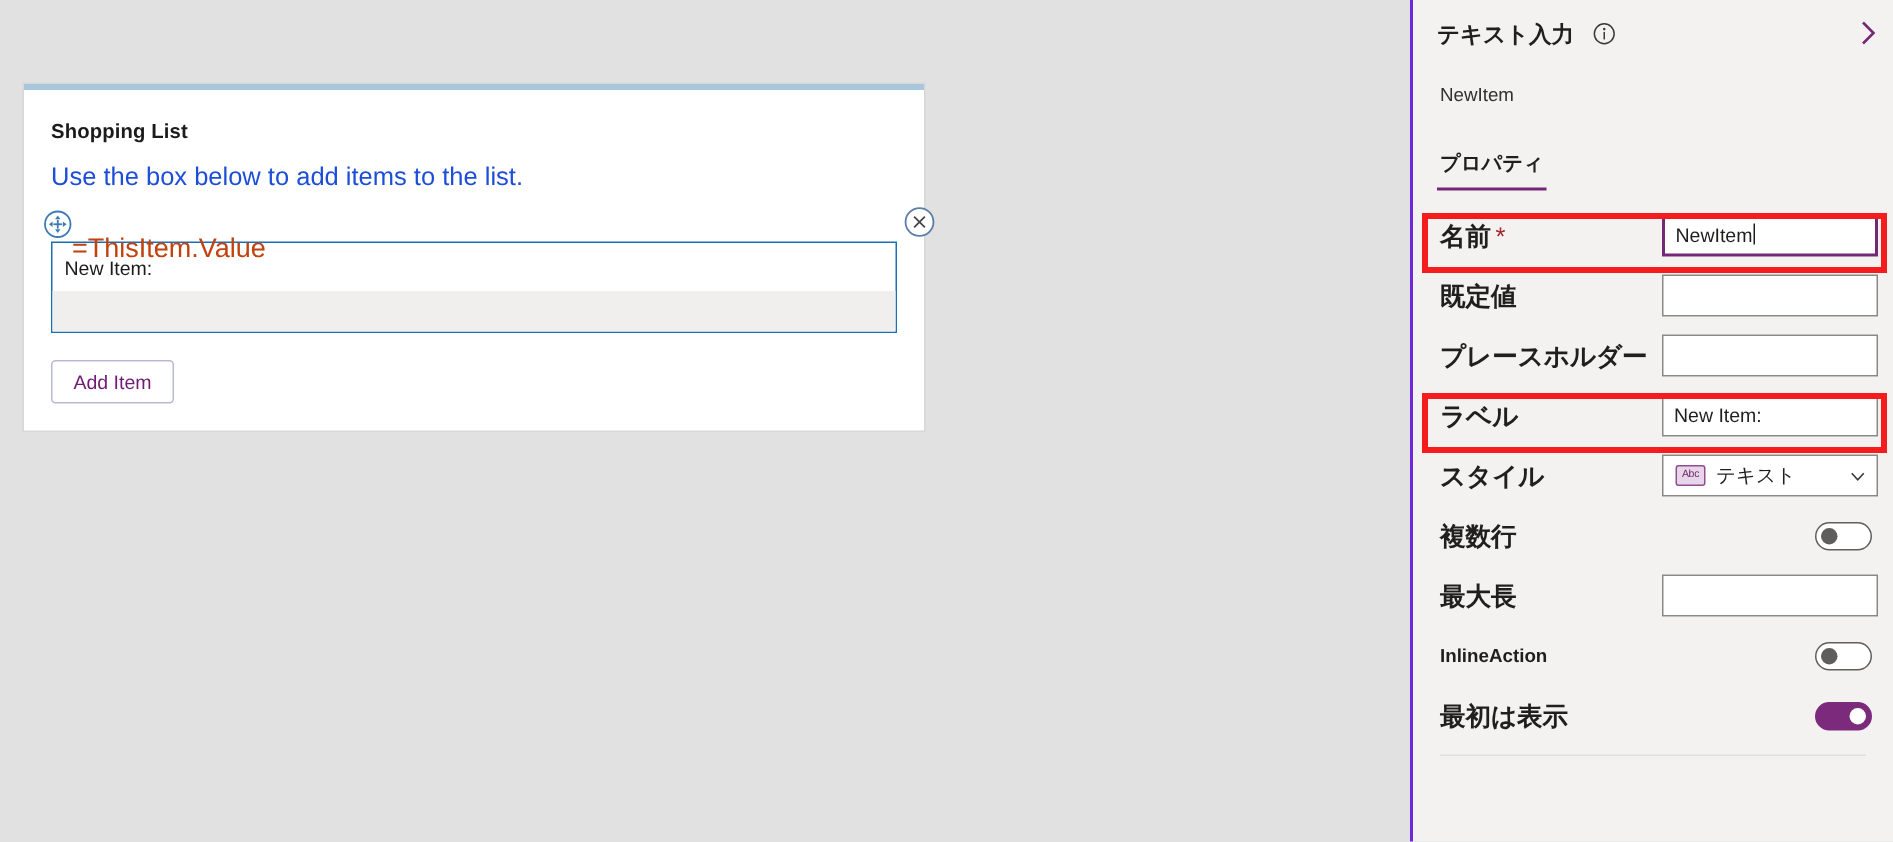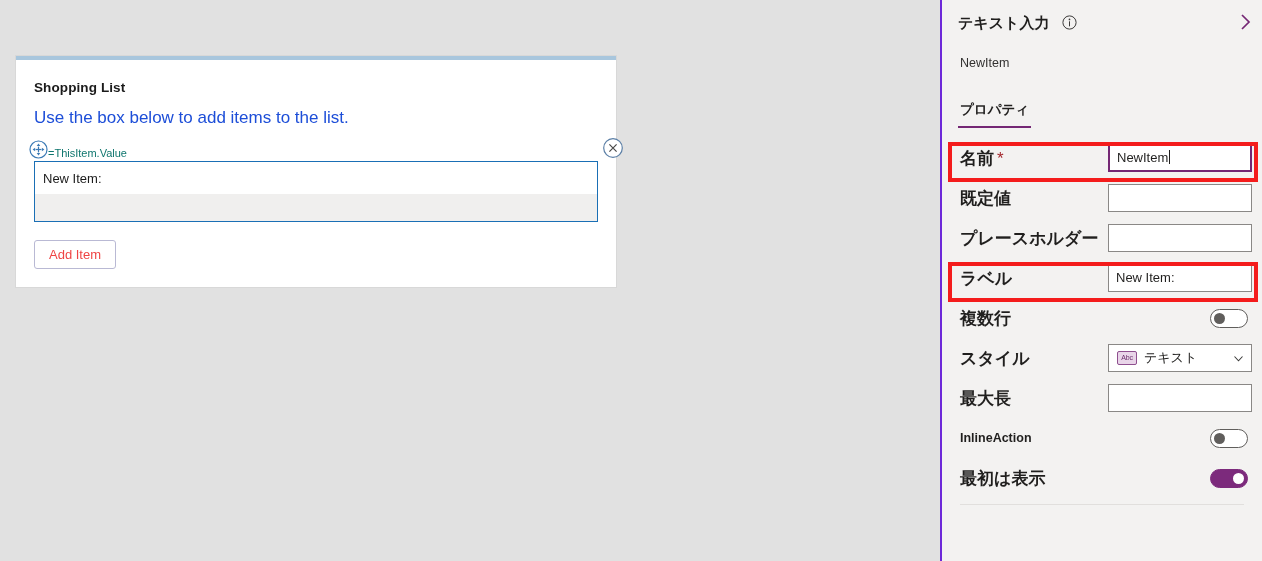--- a/index.html
+++ b/index.html
@@ -49,25 +49,25 @@
   }
 
   
   .selection-row {
     position: relative;
     height: 24px;
     margin-top: 9px;
     padding-left: 18px;
   }
   .formula-text {
-    font-size: 11px;
-    color: #0f766e;
+    font-size: 18px;
+    color: #c2410c;
     line-height: 24px;
     position: absolute;
-    left: 32px; top: 4px;
+    left: 32px; top: 16px;
     white-space: nowrap;
   }
   .move-handle {
     position: absolute;
     left: 13px; top: 3px;
     width: 19px; height: 19px;
   }
   .close-handle {
     position: absolute;
     left: 586px; top: 0px;
@@ -91,21 +91,21 @@
     height: 27px;
     background: #f0efee;
     border: none;
     margin: 0;
   }
 
   .add-item-btn {
     margin: 18px 0 0 18px;
     display: inline-block;
     font-size: 13px;
-    color: #ef4444;
+    color: #701a75;
     background: #ffffff;
     border: 1px solid #b9b9d4;
     border-radius: 3px;
     padding: 7px 14px 7px 14px;
     cursor: pointer;
     line-height: 1;
   }
 
   
   #props-pane {
@@ -376,60 +376,60 @@
     </div>
 
     <div class="prop-row">
       <div class="prop-label">ラベル</div>
       <div class="prop-control">
         <div class="txt-field">New Item:</div>
       </div>
     </div>
 
     <div class="prop-row">
-      <div class="prop-label">複数行</div>
-      <div class="prop-control">
-        <div class="toggle">
-            <span class="knob"></span>
-          </div>
-      </div>
-    </div>
-
-    <div class="prop-row">
       <div class="prop-label">スタイル</div>
       <div class="prop-control">
         <div class="dropdown">
           <span class="abc-badge">Abc</span>
           <span class="dd-label">テキスト</span>
           <span class="dd-chevron">
             <svg width="13" height="13" viewBox="0 0 13 13">
                 <path d="M2.5 4.5 L6.5 8.8 L10.5 4.5" stroke="#3b3a39" stroke-width="1.1" fill="none"></path>
               </svg>
           </span>
         </div>
       </div>
     </div>
 
     <div class="prop-row">
-      <div class="prop-label">最大長</div>
-      <div class="prop-control">
-        <div class="txt-field"></div>
-      </div>
-    </div>
-
-    <div class="prop-row">
-      <div class="prop-label latin">InlineAction</div>
+      <div class="prop-label">複数行</div>
       <div class="prop-control">
         <div class="toggle">
             <span class="knob"></span>
           </div>
       </div>
     </div>
 
     <div class="prop-row">
+      <div class="prop-label">最大長</div>
+      <div class="prop-control">
+        <div class="txt-field"></div>
+      </div>
+    </div>
+
+    <div class="prop-row">
+      <div class="prop-label latin">InlineAction</div>
+      <div class="prop-control">
+        <div class="toggle">
+            <span class="knob"></span>
+          </div>
+      </div>
+    </div>
+
+    <div class="prop-row">
       <div class="prop-label">最初は表示</div>
       <div class="prop-control">
         <div class="toggle on">
             <span class="knob"></span>
           </div>
       </div>
     </div>
 
     <div class="pane-divider"></div>
 

